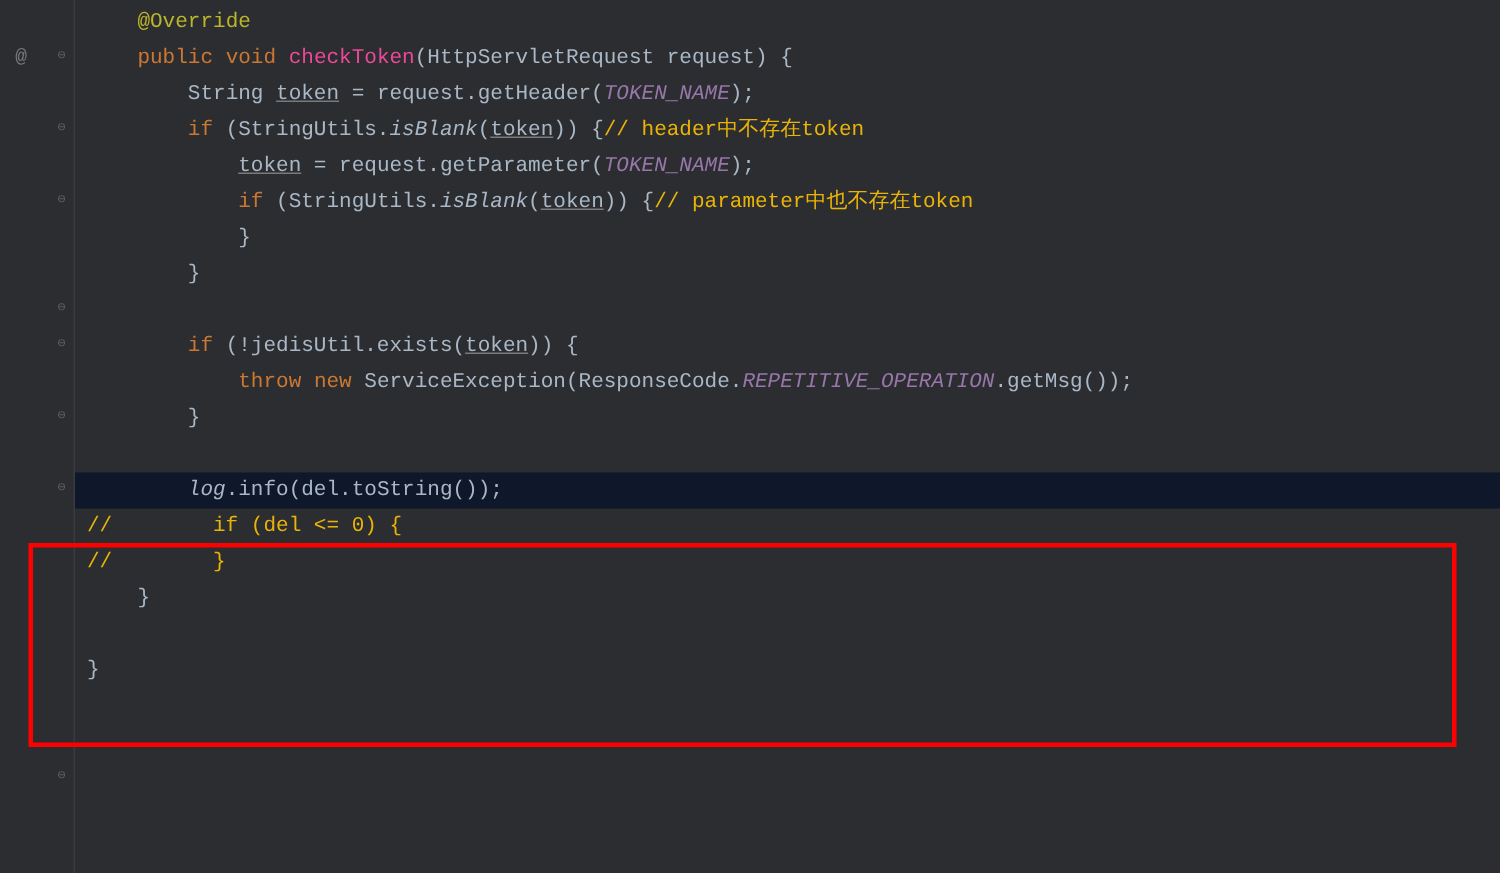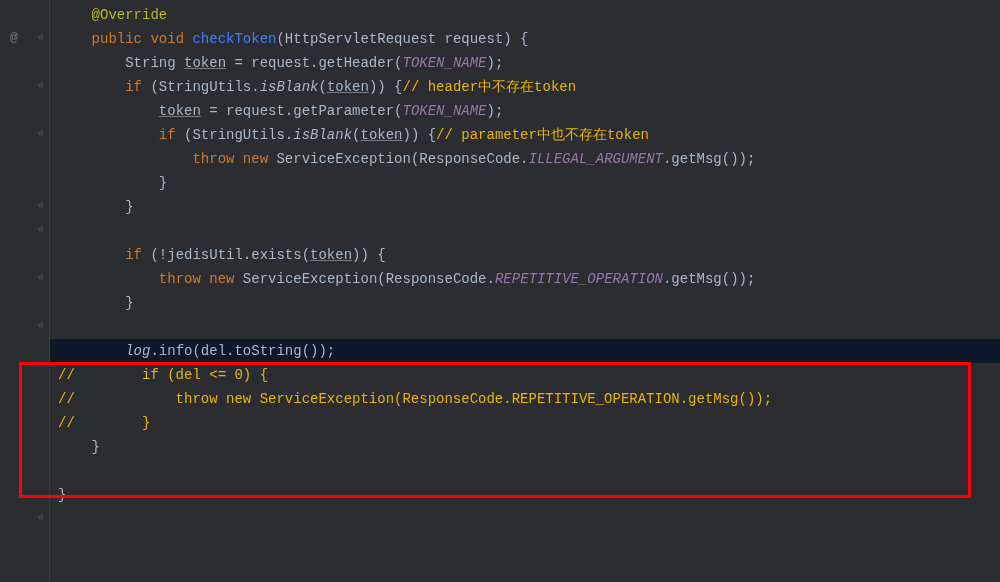--- a/index.html
+++ b/index.html
@@ -61,21 +61,21 @@
     }
     .line.highlight {
       background: #0f172a;
     }
     .kw { color: #cc7832; }
     .anno { color: #bbb529; }
     .const { color: #9876aa; font-style: italic; }
     .field { font-style: italic; }
     .cmt { color: #eab308; }
     .und { text-decoration: underline; text-decoration-color: #7a7a7a; text-decoration-thickness: 1px; }
-    .fn { color: #3b82f6; }
+    .fn { color: #ec4899; }
     .highlight-box {
       position: absolute;
       border: 3px solid #ff0000;
       pointer-events: none;
       z-index: 10;
     }
   </style>
 </head>
 <body>
 
@@ -91,31 +91,29 @@
     <div class="fold-icon" style="top:315px">⊖</div>
     <div class="fold-icon" style="top:507px">⊖</div>
   </div>
   <div class="code-area">
     <div class="line"><span class="anno">    </span><span class="anno">@Override</span></div>
     <div class="line"><span>    </span><span class="kw">public</span> <span class="kw">void</span> <span class="fn">checkToken</span><span>(HttpServletRequest request) {</span></div>
     <div class="line"><span>        </span><span>String </span><span class="und">token</span><span> = request.getHeader(</span><span class="const">TOKEN_NAME</span><span>);</span></div>
     <div class="line"><span>        </span><span class="kw">if</span><span> (StringUtils.</span><span class="field">isBlank</span><span>(</span><span class="und">token</span><span>)) {</span><span class="cmt">// header中不存在token</span></div>
     <div class="line"><span>            </span><span class="und">token</span><span> = request.getParameter(</span><span class="const">TOKEN_NAME</span><span>);</span></div>
     <div class="line"><span>            </span><span class="kw">if</span><span> (StringUtils.</span><span class="field">isBlank</span><span>(</span><span class="und">token</span><span>)) {</span><span class="cmt">// parameter中也不存在token</span></div>
-    <div class="line"><span>                </span><span class="kw">throw</span> <span class="kw">new</span><span> ServiceException(ResponseCode.</span><span class="const">ILLEGAL_ARGUMENT</span><span>.getMsg());</span></div>
     <div class="line"><span>            }</span></div>
     <div class="line"><span>        }</span></div>
     <div class="line"><span></span></div>
     <div class="line"><span>        </span><span class="kw">if</span><span> (!jedisUtil.exists(</span><span class="und">token</span><span>)) {</span></div>
     <div class="line"><span>            </span><span class="kw">throw</span> <span class="kw">new</span><span> ServiceException(ResponseCode.</span><span class="const">REPETITIVE_OPERATION</span><span>.getMsg());</span></div>
     <div class="line"><span>        }</span></div>
     <div class="line"><span></span></div>
     <div class="line highlight"><span>        </span><span class="field">log</span><span>.info(del.toString());</span></div>
     <div class="line"><span class="cmt">//        if (del &lt;= 0) {</span></div>
-    <div class="line"><span class="cmt">//            throw new ServiceException(ResponseCode.REPETITIVE_OPERATION.getMsg());</span></div>
     <div class="line"><span class="cmt">//        }</span></div>
     <div class="line"><span>    }</span></div>
     <div class="line"><span></span></div>
     <div class="line"><span>}</span></div>
   </div>
 </div>
 
 <div class="highlight-box" style="top: 362px; left: 19px; width: 952px; height: 136px;"></div>
 
 </body></html>

